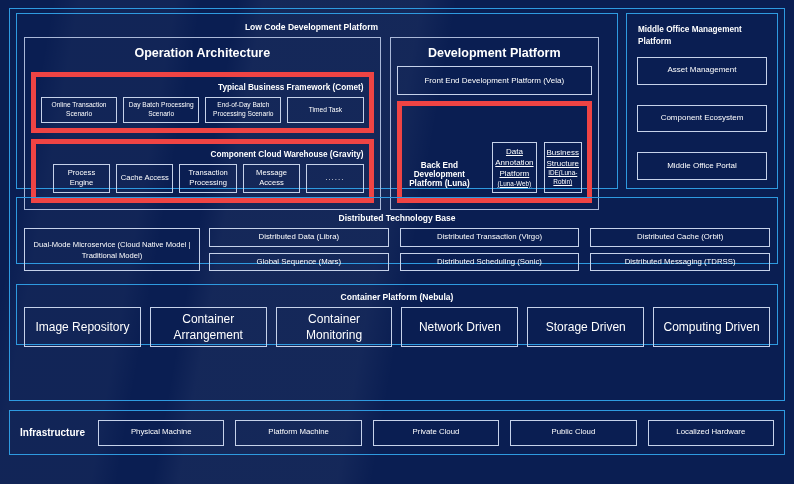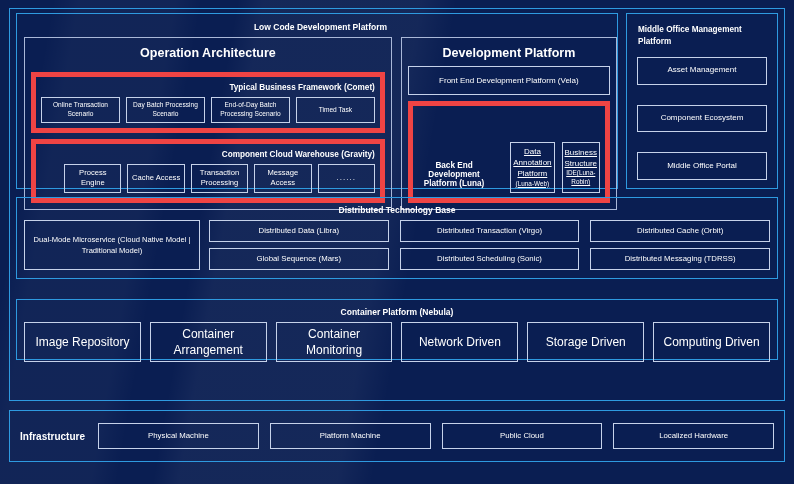--- a/index.html
+++ b/index.html
@@ -76,21 +76,21 @@
 
   .panel {
     border: 1px solid #2e9ae0;
     position: relative;
   }
 
   .panel-lowcode {
     flex: 1 1 auto;
     display: flex;
     flex-direction: column;
-    padding: 5px 0 7px 7px;
+    padding: 5px 18px 7px 7px;
   }
 
   .panel-heading {
     text-align: center;
     font-size: 8.5px;
     font-weight: bold;
     padding: 3px 0 5px 0;
     color: #ffffff;
   }
 
@@ -189,24 +189,24 @@
     line-height: 1.45;
     padding: 2px 0 9px 1px;
     color: #ffffff;
   }
   .middle-list { display: flex; flex-direction: column; gap: 20px; flex: 1 1 auto; }
   .middle-list > .chip { flex: 1 1 0; font-size: 8px; max-height: 32px; }
 
   
   .panel-dtb {
     margin-top: 8px;
-    padding: 4px 7px 8px 7px;
-    display: flex;
-    flex-direction: column;
-    height: 82px;
+    padding: 12px 7px 8px 7px;
+    display: flex;
+    flex-direction: column;
+    height: 67px;
   }
   .dtb-body { display: flex; gap: 9px; flex: 1 1 auto; }
   .dtb-left { flex: 0 0 176px; display: flex; }
   .dtb-left .chip { flex: 1 1 auto; font-size: 7.6px; line-height: 1.45; }
   .dtb-grid {
     flex: 1 1 auto;
     display: grid;
     grid-template-columns: repeat(3, 1fr);
     grid-template-rows: 1fr 1fr;
     gap: 6px 11px;
@@ -221,21 +221,21 @@
     flex-direction: column;
     height: 61px;
   }
   .container-chips { display: flex; gap: 9px; flex: 1 1 auto; }
   .container-chips > .chip { flex: 1 1 0; font-size: 12px; }
 
   
   .infra-frame {
     margin-top: 9px;
     border: 1.5px solid #2e9ae0;
-    height: 52px;
+    height: 45px;
     display: flex;
     align-items: center;
     gap: 11px;
     padding: 0 10px;
   }
   .infra-label {
     font-size: 10px;
     font-weight: bold;
     color: #ffffff;
     flex: 0 0 auto;
@@ -353,18 +353,19 @@
       </div>
     </div>
 
   </div>
 
   <div class="infra-frame">
     <div class="infra-label">Infrastructure</div>
     <div class="infra-chips">
       <div class="chip">Physical Machine</div>
       <div class="chip">Platform Machine</div>
+      <div class="chip">Private Cloud</div>
       <div class="chip">Public Cloud</div>
       <div class="chip">Localized Hardware</div>
     </div>
   </div>
 
 </div>
 
 </body></html>

